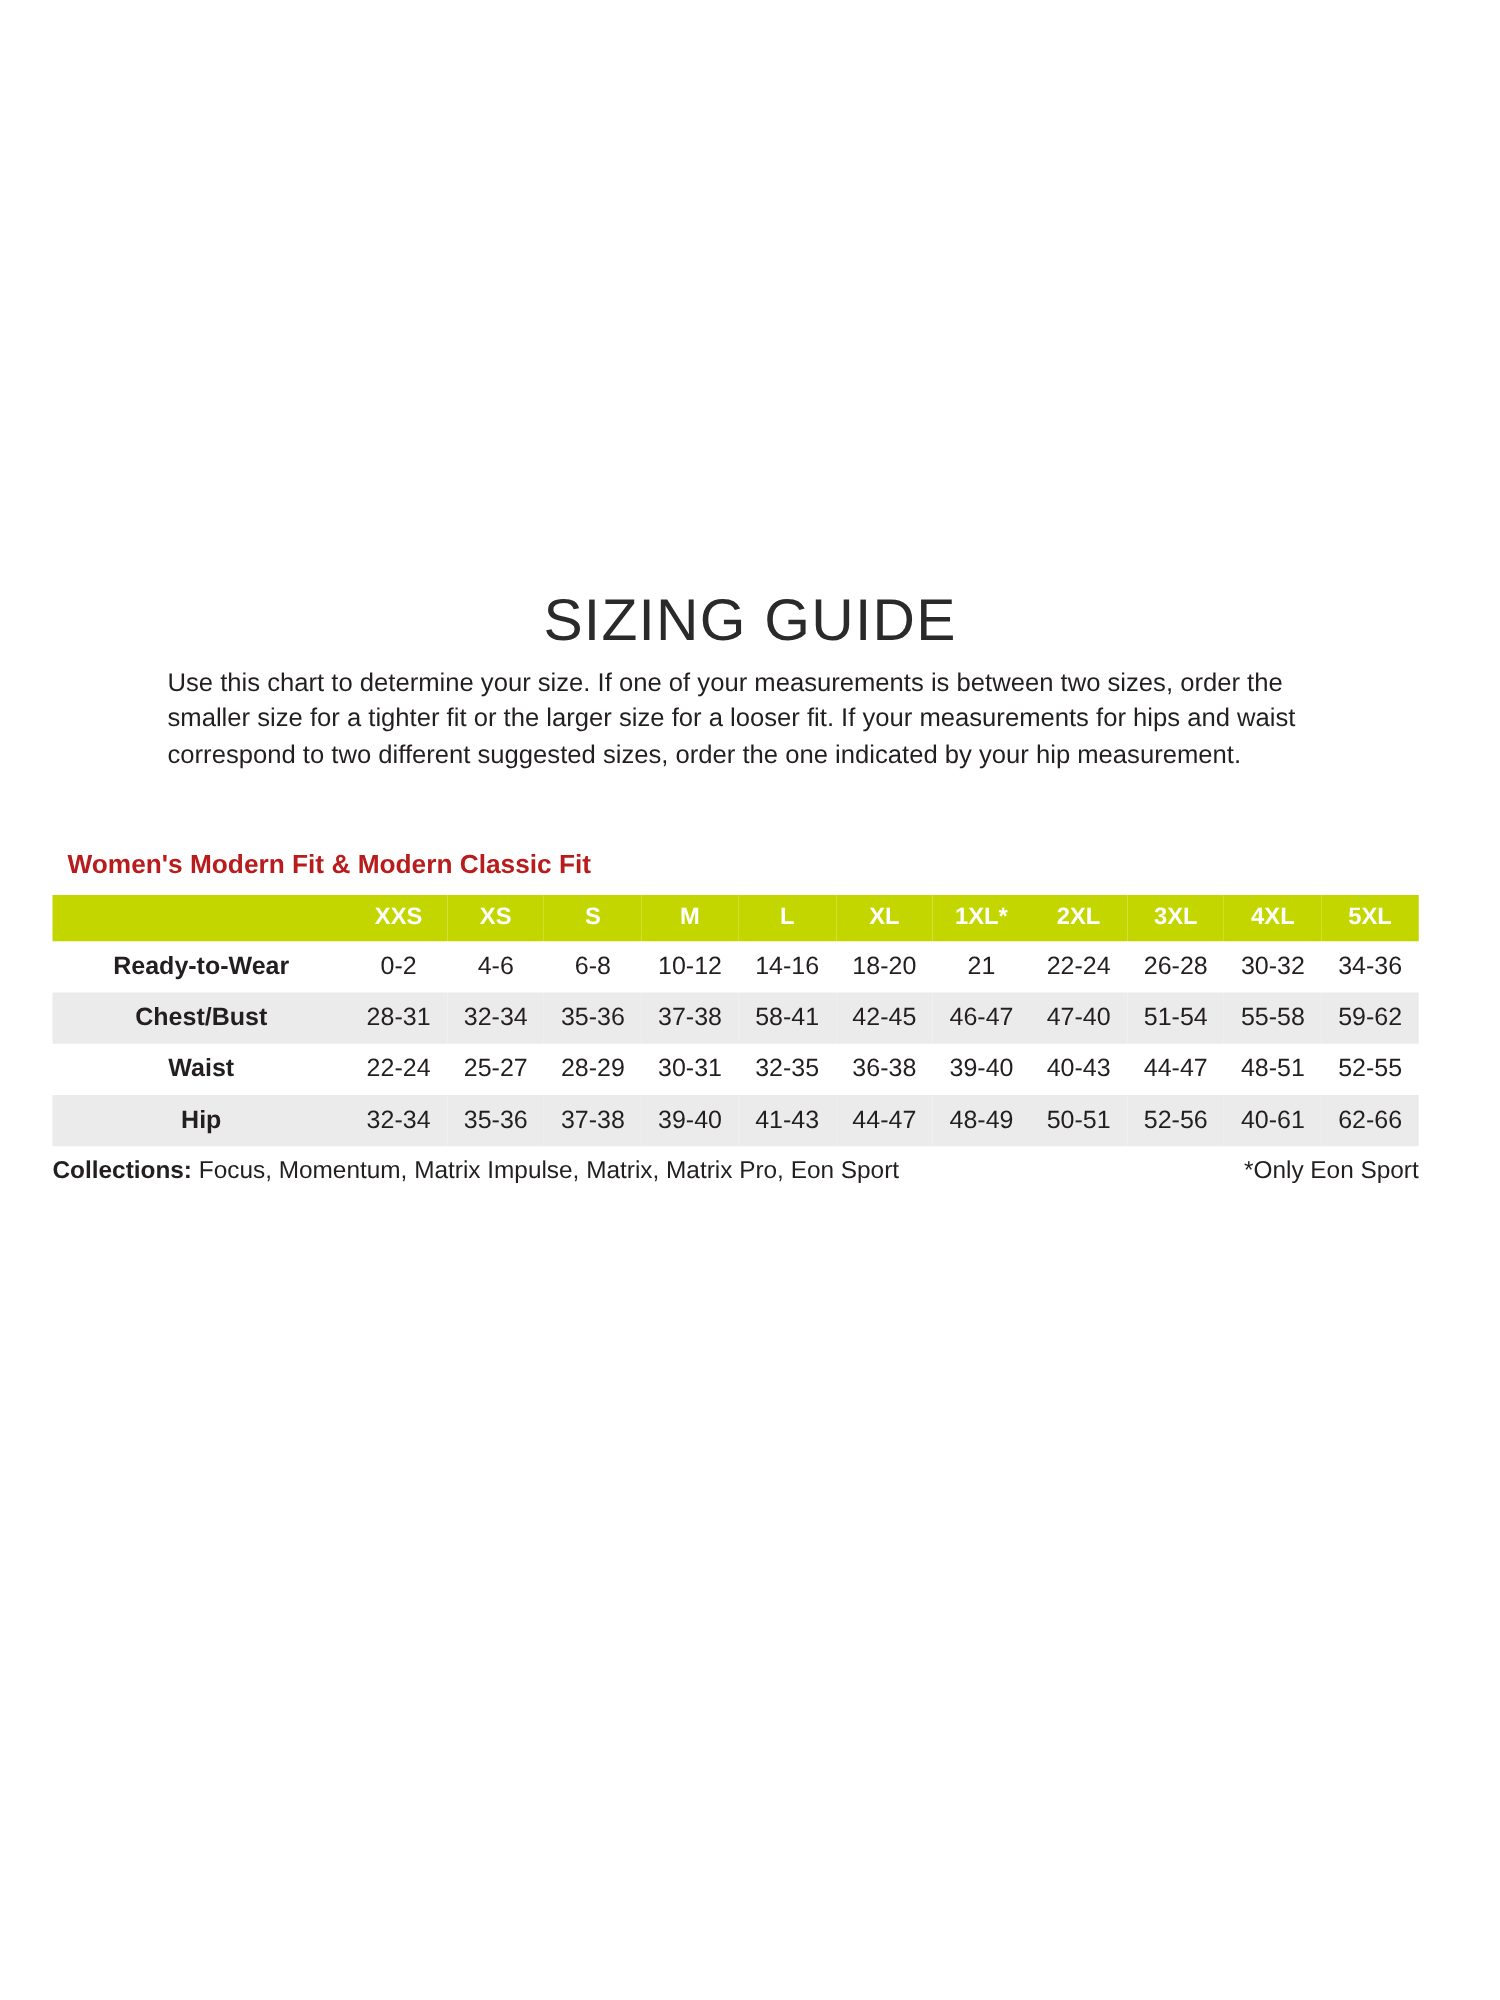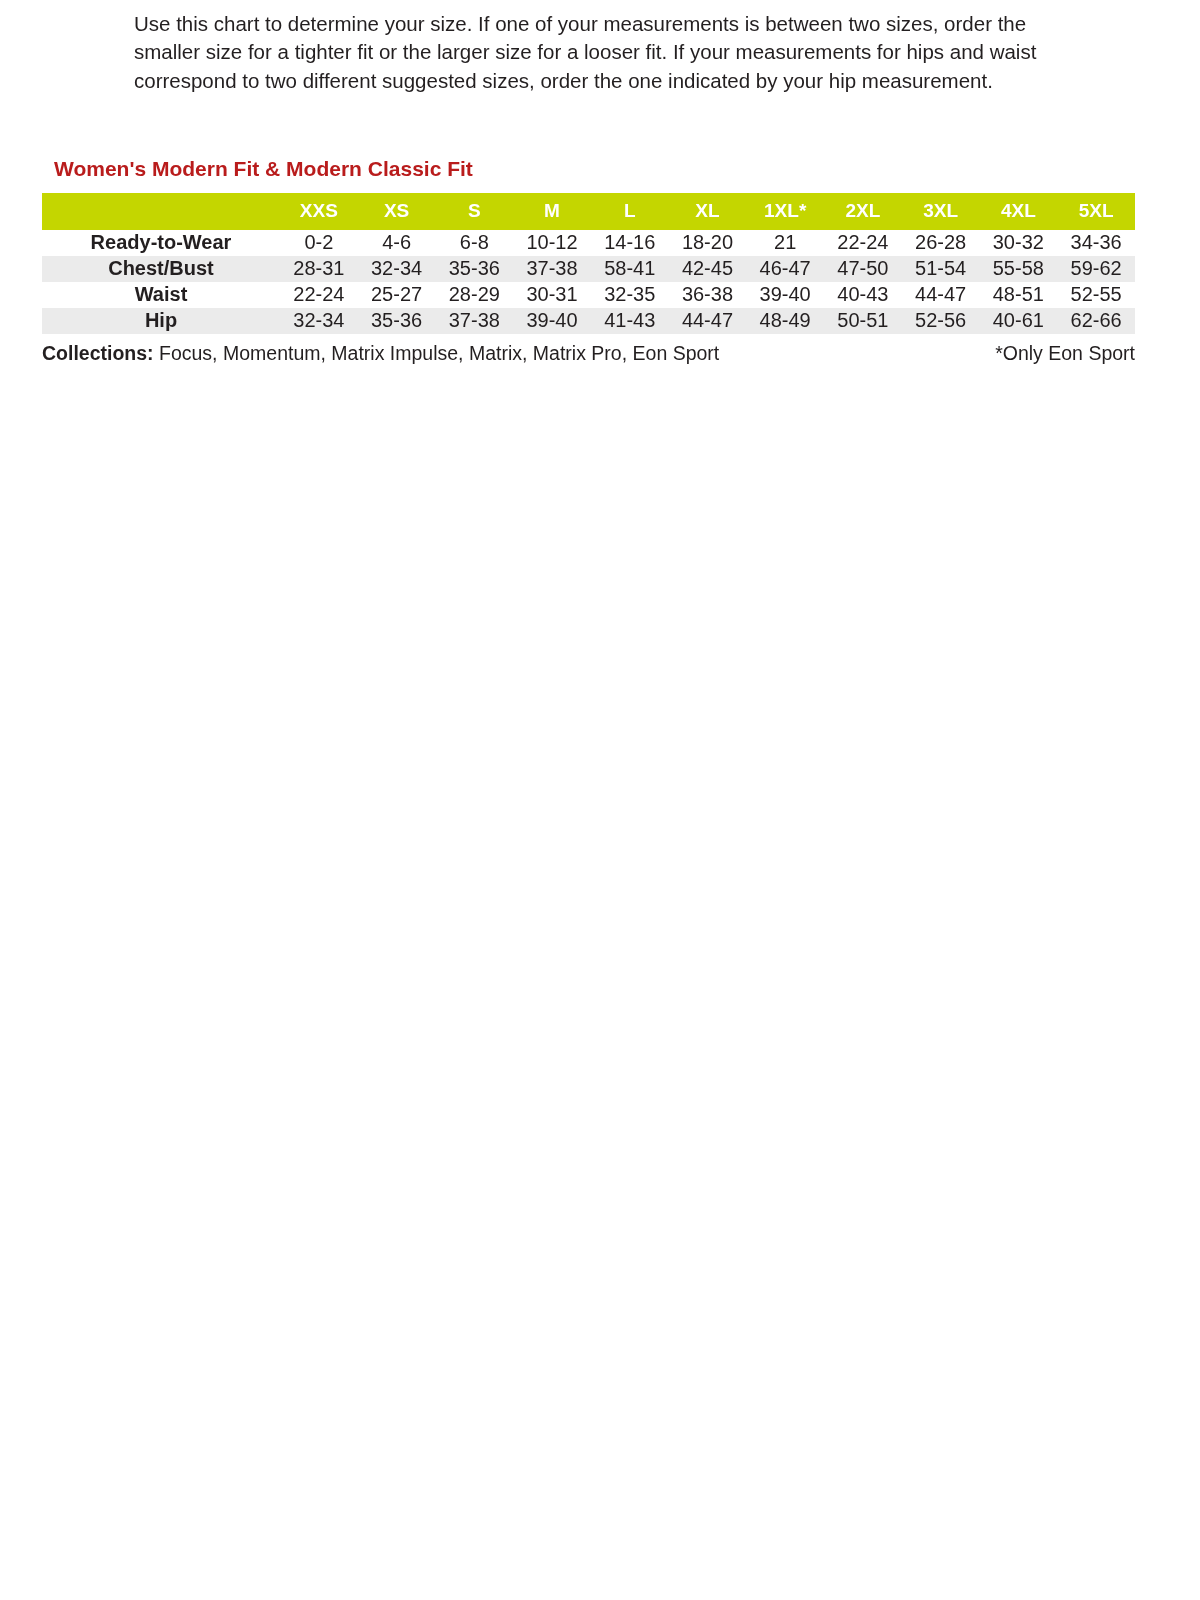--- a/index.html
+++ b/index.html
@@ -50,21 +50,21 @@
   col.label-col { width: 238px; }
   thead th {
     background: var(--header-bg, #c4d600);
     color: #ffffff;
     font-size: 19px;
     font-weight: 700;
     height: 37px;
     text-align: center;
     vertical-align: middle;
   }
-  tbody tr { height: 26px; }
+  tbody tr { height: 41px; }
   tbody tr:nth-child(even) { background: var(--row-alt-bg, #ebebeb); }
   tbody th.row-label {
     font-size: 20px;
     font-weight: 700;
     text-align: center;
     vertical-align: middle;
     color: #231f20;
   }
   tbody td {
     font-size: 20px;
@@ -81,20 +81,21 @@
     align-items: baseline;
     font-size: 19.5px;
   }
   .footline .collections b { font-weight: 700; }
 </style>
 </head>
 <body>
 
 <div class="page">
 
+  <h1 class="title">SIZING GUIDE</h1>
 
   <p class="intro">Use this chart to determine your size. If one of your measurements is between two sizes, order the smaller size for a tighter fit or the larger size for a looser fit. If your measurements for hips and waist correspond to two different suggested sizes, order the one indicated by your hip measurement.</p>
 
   <h2 class="section-title">Women's Modern Fit &amp; Modern Classic Fit</h2>
 
   <div class="table-wrap">
     <table>
       <colgroup>
         <col class="label-col">
       </colgroup>
@@ -131,21 +132,21 @@
           </tr>
           <tr>
             <th class="row-label">Chest/Bust</th>
             <td>28-31</td>
             <td>32-34</td>
             <td>35-36</td>
             <td>37-38</td>
             <td>58-41</td>
             <td>42-45</td>
             <td>46-47</td>
-            <td>47-50</td>
+            <td>47-40</td>
             <td>51-54</td>
             <td>55-58</td>
             <td>59-62</td>
           </tr>
           <tr>
             <th class="row-label">Waist</th>
             <td>22-24</td>
             <td>25-27</td>
             <td>28-29</td>
             <td>30-31</td>

